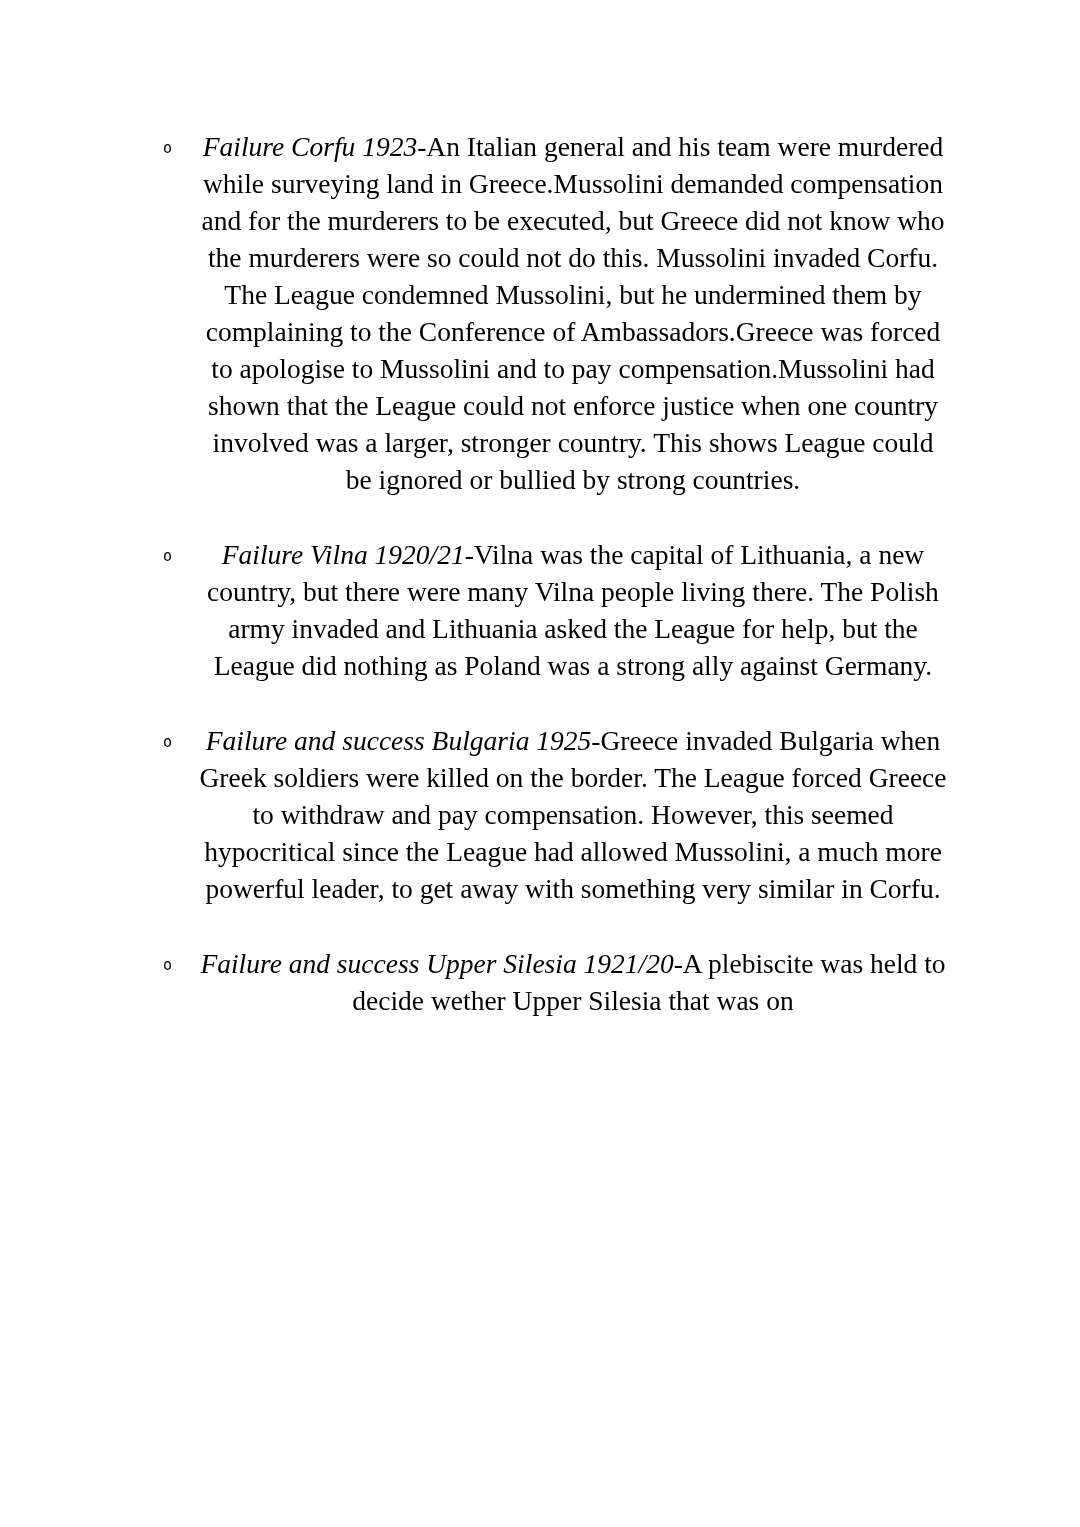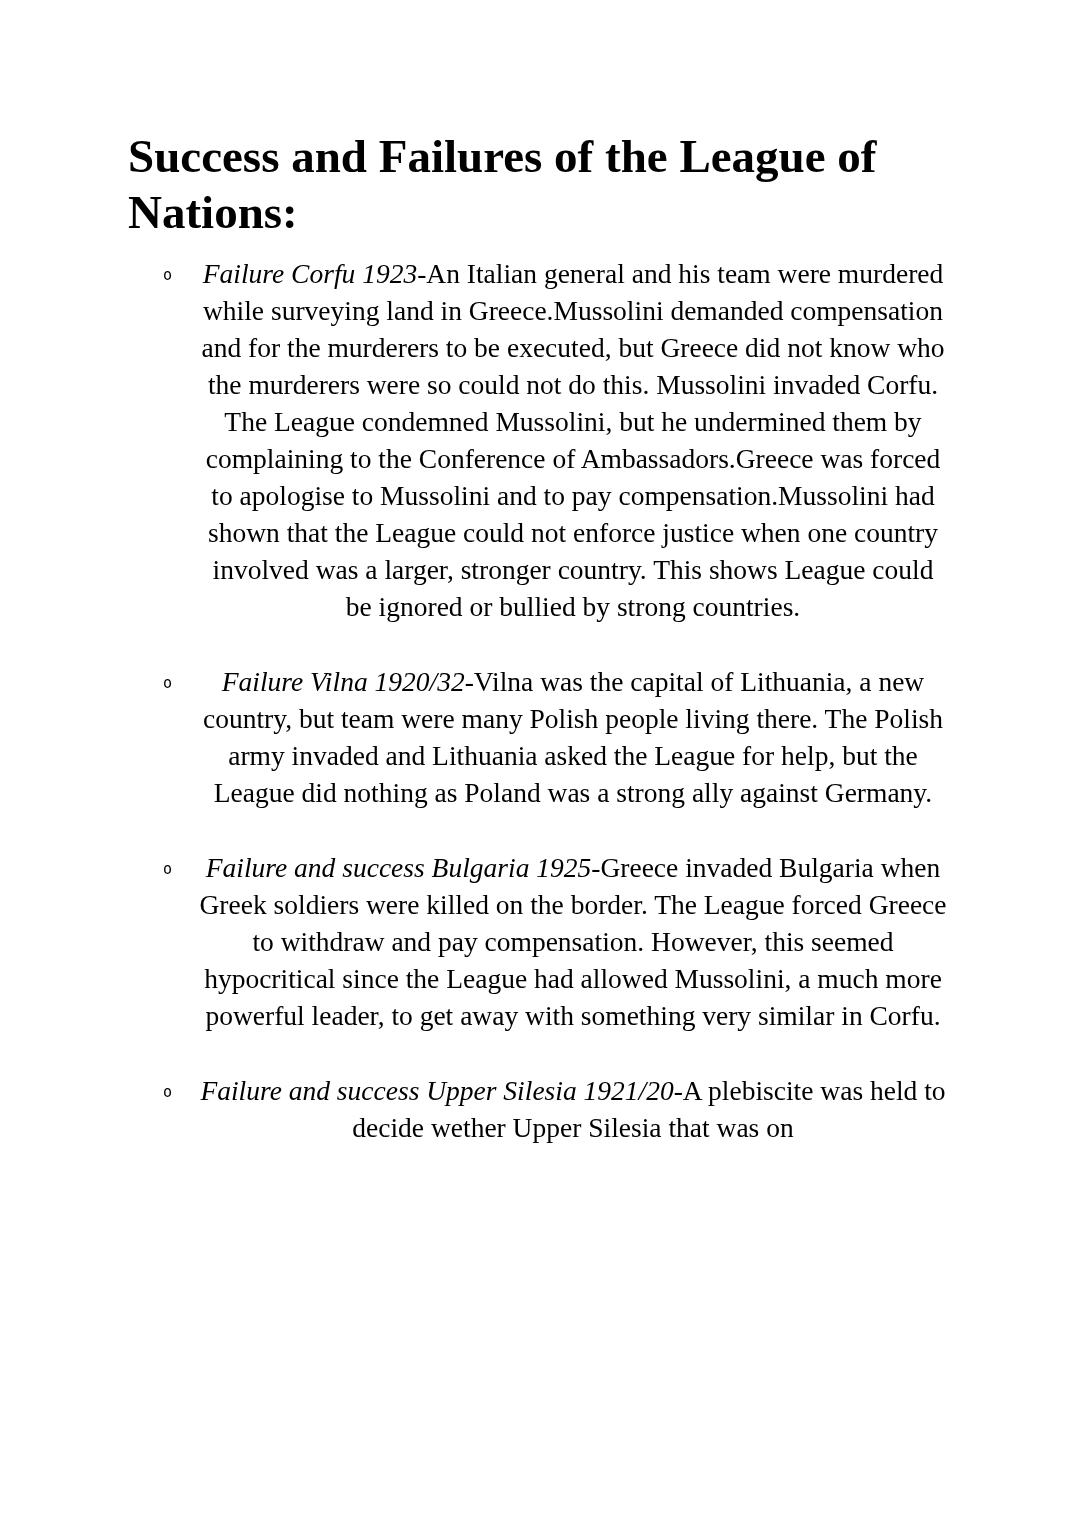--- a/index.html
+++ b/index.html
@@ -62,32 +62,31 @@
   }
   .bullet-body {
     font-style: normal;
   }
 </style>
 </head>
 <body>
 
 <div class="page">
 
-  <h1 class="doc-title">Success and Failures of the League of Nations:</h1>
 
   <ul class="bullet-list">
 
     <li class="bullet-item">
       <span class="bullet-marker">o</span>
       <span class="bullet-text"><span class="bullet-lead">Failure Corfu 1923</span><span class="bullet-body">-An Italian general and his team were murdered while surveying land in Greece.Mussolini demanded compensation and for the murderers to be executed, but Greece did not know who the murderers were so could not do this. Mussolini invaded Corfu. The League condemned Mussolini, but he undermined them by complaining to the Conference of Ambassadors.Greece was forced to apologise to Mussolini and to pay compensation.Mussolini had shown that the League could not enforce justice when one country involved was a larger, stronger country. This shows League could be ignored or bullied by strong countries.</span></span>
     </li>
 
     <li class="bullet-item">
       <span class="bullet-marker">o</span>
-      <span class="bullet-text"><span class="bullet-lead">Failure Vilna 1920/32</span><span class="bullet-body">-Vilna was the capital of Lithuania, a new country, but team were many Polish people living there. The Polish army invaded and Lithuania asked the League for help, but the League did nothing as Poland was a strong ally against Germany.</span></span>
+      <span class="bullet-text"><span class="bullet-lead">Failure Vilna 1920/21</span><span class="bullet-body">-Vilna was the capital of Lithuania, a new country, but there were many Vilna people living there. The Polish army invaded and Lithuania asked the League for help, but the League did nothing as Poland was a strong ally against Germany.</span></span>
     </li>
 
     <li class="bullet-item">
       <span class="bullet-marker">o</span>
       <span class="bullet-text"><span class="bullet-lead">Failure and success Bulgaria 1925</span><span class="bullet-body">-Greece invaded Bulgaria when Greek soldiers were killed on the border. The League forced Greece to withdraw and pay compensation. However, this seemed hypocritical since the League had allowed Mussolini, a much more powerful leader, to get away with something very similar in Corfu.</span></span>
     </li>
 
     <li class="bullet-item">
       <span class="bullet-marker">o</span>
       <span class="bullet-text"><span class="bullet-lead">Failure and success Upper Silesia 1921/20</span><span class="bullet-body">-A plebiscite was held to decide wether Upper Silesia that was on</span></span>

